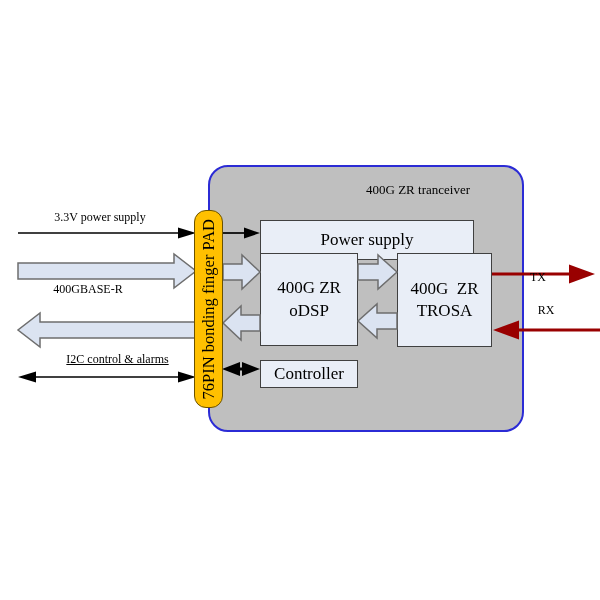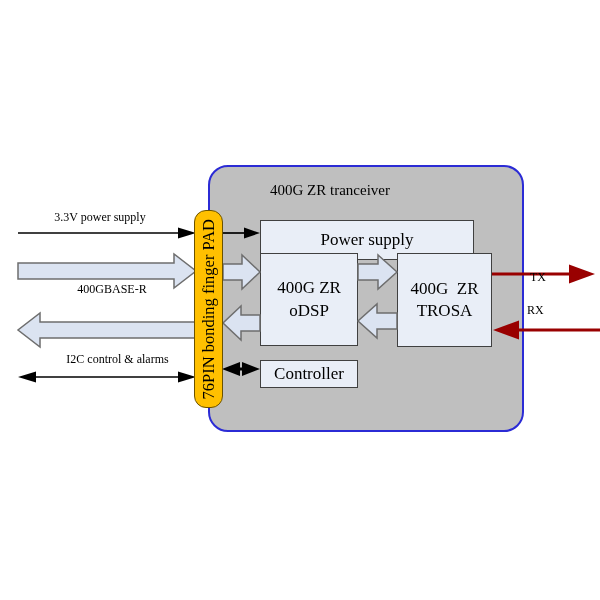--- a/index.html
+++ b/index.html
@@ -23,22 +23,22 @@
   }
   .abs{position:absolute;}
   .container-box{
     left:208px;top:165px;width:312px;height:263px;
     background:var(--container_fill);
     border:2.5px solid var(--container_border);
     border-radius:20px;
     z-index:1;
   }
   .title{
-    left:270px;top:182px;width:200px;text-align:left;
-    font-size:15px;z-index:5;
+    left:270px;top:182px;width:200px;text-align:right;
+    font-size:13px;z-index:5;
   }
   .block-box{
     background:var(--box_fill);
     border:1.5px solid var(--box_border);
     display:flex;align-items:center;justify-content:center;
     text-align:center;font-size:17px;z-index:2;
     box-sizing:border-box;
   }
   .pre{white-space:pre-wrap;line-height:1.3;}
   #psu-box{left:260px;top:220px;width:214px;height:40px;}
@@ -61,25 +61,25 @@
   }
   .arrows{left:0;top:0;width:600px;height:600px;z-index:3;pointer-events:none;}
   .block{fill:var(--arrow_fill);stroke:var(--arrow_stroke);stroke-width:1.5;}
   .tline{stroke:var(--ink);stroke-width:1.7;fill:none;}
   .tline-thick{stroke:var(--ink);stroke-width:3;fill:none;}
   .thead{fill:var(--ink);stroke:none;}
   .oline{stroke:var(--optical);stroke-width:3.2;fill:none;}
   .ohead{fill:var(--optical);stroke:none;}
   .sig-label{font-size:12px;text-align:center;z-index:5;white-space:nowrap;}
   #lbl-3v3{left:20px;top:210px;width:160px;}
-  #lbl-gbase{left:32px;top:282px;width:160px;}
+  #lbl-gbase{left:8px;top:282px;width:160px;}
   #lbl-cei{left:2px;top:299px;width:182px;}
-  #lbl-i2c{left:35px;top:352px;width:165px;}
+  #lbl-i2c{left:35px;top:352px;width:165px;text-decoration:underline;}
   #lbl-tx{left:530px;top:247px;width:38px;text-align:left;margin-top:23px;}
-  #lbl-rx{left:527px;top:303px;width:38px;text-align:left;}
+  #lbl-rx{left:527px;top:303px;width:38px;text-align:center;}
 </style>
 </head>
 <body>
 
 <div class="canvas">
 
   <div class="abs container-box"></div>
 
   <div class="abs title">400G ZR tranceiver</div>
 

